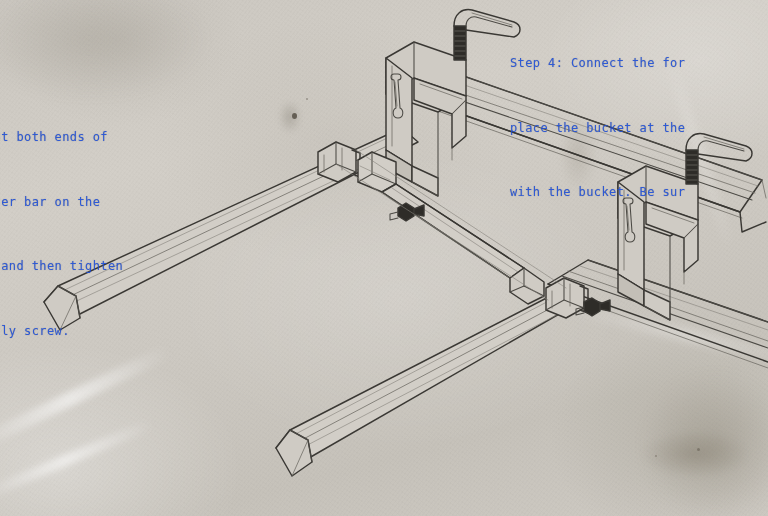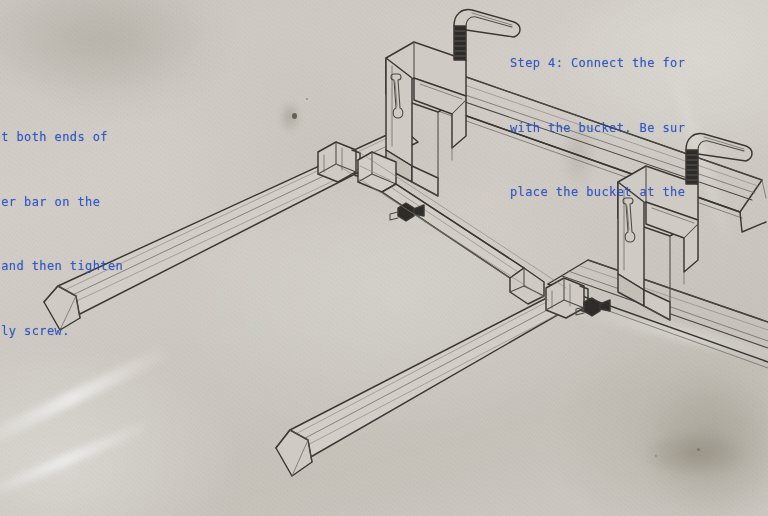--- a/index.html
+++ b/index.html
@@ -262,17 +262,17 @@
 
   <div class="textblock" id="text-left">
     <span class="ln">Put both ends of</span>
     <span class="ln">izer bar on the</span>
     <span class="ln">, and then tighten</span>
     <span class="ln">rfly screw.</span>
   </div>
 
   <div class="textblock" id="text-right">
     <span class="ln">Step 4: Connect the for</span>
+    <span class="ln">place the bucket at the</span>
     <span class="ln">with the bucket. Be sur</span>
-    <span class="ln">place the bucket at the</span>
   </div>
 
 </div>
 
 </body></html>

